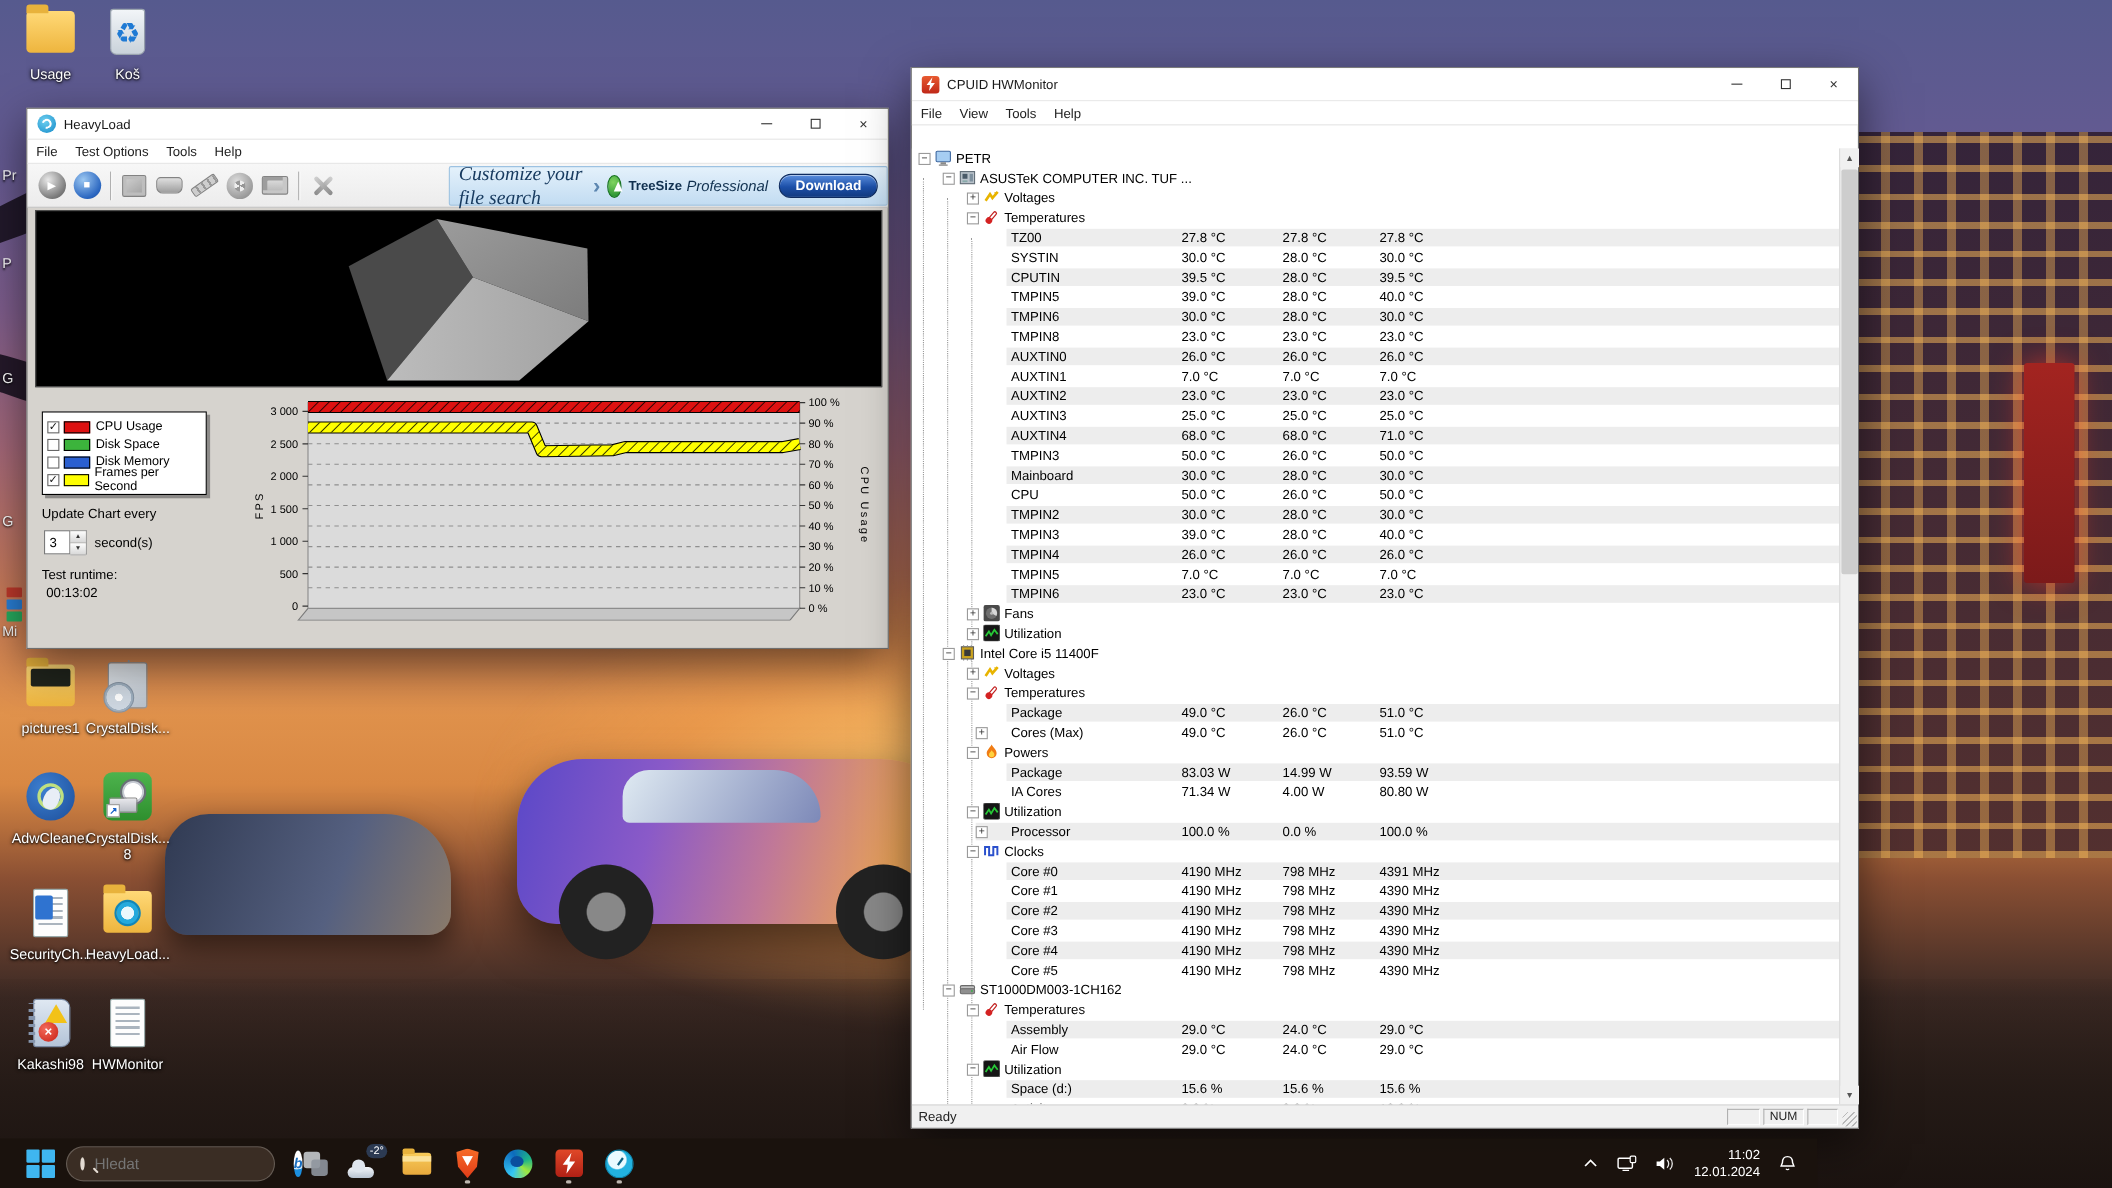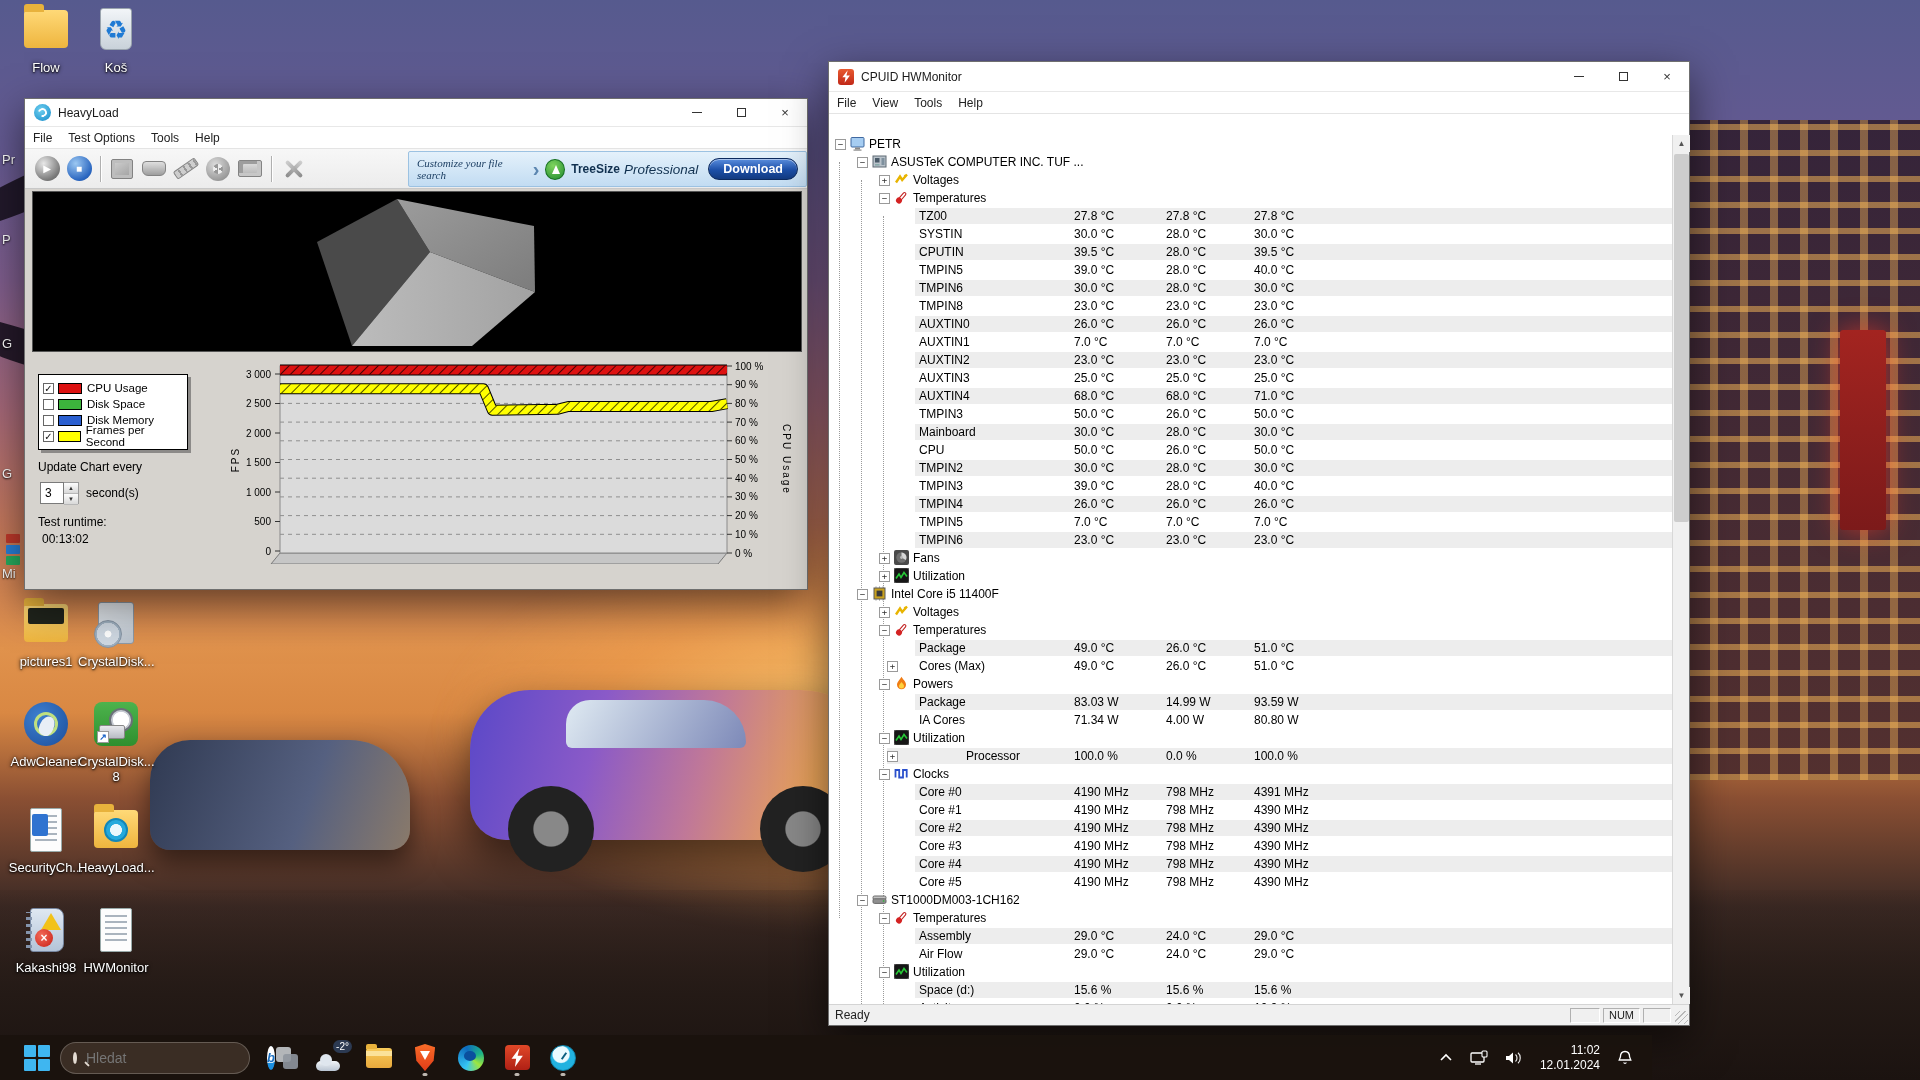--- a/index.html
+++ b/index.html
@@ -79,21 +79,21 @@
   .gi-chip { width:22px; height:20px; background:linear-gradient(145deg,#cfcfcf,#8f8f8f); border:1px solid #6f6f6f; border-radius:2px; box-shadow:inset 0 0 0 3px #b5b5b5; }
   .gi-disk { width:24px; height:15px; background:linear-gradient(#dcdcdc,#909090); border:1px solid #707070; border-radius:4px 4px 6px 6px; }
   .gi-ram { width:26px; height:9px; transform:rotate(-35deg); background:repeating-linear-gradient(90deg,#c8c8c8 0 4px,#8a8a8a 4px 6px); border:1px solid #707070; border-radius:2px; }
   .gi-fan { width:24px; height:24px; border-radius:50%; background:radial-gradient(circle at 38% 32%,#d8d8d8,#6e6e6e); position:relative; }
   .gi-fan:after { content:""; position:absolute; inset:7px; background:conic-gradient(#eee 0 60deg,#888 60deg 120deg,#eee 120deg 180deg,#888 180deg 240deg,#eee 240deg 300deg,#888 300deg); border-radius:50%; }
   .gi-card { width:24px; height:17px; background:linear-gradient(#e0e0e0,#a8a8a8); border:1px solid #707070; border-radius:2px; box-shadow:inset -4px -3px 0 #c0c0c0, inset 4px 3px 0 #8f8f8f; }
   .gi-tools { position:relative; width:24px; height:24px; }
   .gi-tools i { position:absolute; left:11px; top:1px; width:4px; height:22px; background:linear-gradient(#d0d0d0,#8a8a8a); border-radius:2px; }
   .gi-tools i:first-child { transform:rotate(45deg); } .gi-tools i:last-child { transform:rotate(-45deg); }
   .banner { position:absolute; right:0; top:2px; height:36px; left:383px; background:linear-gradient(#e4f1fb,#c2dcf2); border:1px solid #9cc2e2; border-radius:2px; display:flex; align-items:center; padding:0 8px; }
-  .banner .slog { font-style:italic; font-size:11px; color:#16395e; font-family:"Liberation Serif", serif; }
+  .banner .slog { font-style:italic; font-size:18px; color:#16395e; font-family:"Liberation Serif", serif; }
   .banner .chev { color:#5c86b0; font-size:20px; font-weight:bold; margin:0 6px; }
   .ts-logo { width:21px; height:21px; border-radius:50%; background:radial-gradient(circle at 40% 30%,#7fd45e,#1f8a2e); position:relative; margin-right:6px; border:1px solid #15701f; }
   .ts-logo:after { content:""; position:absolute; left:5.5px; top:5px; border-left:4.5px solid transparent; border-right:4.5px solid transparent; border-bottom:9px solid #fff; }
   .banner .brand { font-size:12px; font-weight:bold; color:#10304f; }
   .banner .brand-suf { font-size:13.5px; font-style:italic; color:#10304f; margin-left:4px; }
   .dl-btn { margin-left:10px; padding:3px 14px; border-radius:11px; background:linear-gradient(#5a8ede,#1c4fa8 55%,#123a80); color:#fff; font-size:12.5px; font-weight:bold; border:1px solid #0d2a5e; box-shadow:inset 0 1px 0 rgba(255,255,255,.5); }
   .render { position:absolute; left:7px; top:92px; width:770px; height:161px; background:#000; border:1px solid #555; }
   .hl-panel { position:absolute; left:0; top:253px; width:784px; height:212px; }
   .legend { position:absolute; left:13px; top:22px; width:150px; height:76px; background:#fff; border:1px solid #000; box-shadow:3px 3px 0 rgba(90,90,90,.6); padding:5px 4px; }
   .leg-row { display:flex; align-items:center; height:16px; }
@@ -189,21 +189,21 @@
       <div class="wheel" style="left:38px;"></div>
       <div class="wheel" style="right:44px;"></div>
     </div>
   </div>
 
   <div id="icons">
       <div class="dicon" style="left: 8px; top: 6px;">
         <div class="glyph">
           <span class="g-folder"></span>
         </div>
-        <div class="lbl">Flow</div>
+        <div class="lbl">Usage</div>
       </div>
       <div class="dicon" style="left: 78px; top: 6px;">
         <div class="glyph">
           <span class="g-bin">
             <span>♻</span>
           </span>
         </div>
         <div class="lbl">Koš</div>
       </div>
       <div class="dicon" style="left: 8px; top: 600px;">
@@ -730,21 +730,21 @@
           <span class="exp" style="left: 50px;">−</span>
           <span class="tico" style="left: 65px;"><svg width="15" height="15">
               <rect width="15" height="15" rx="2" fill="#161616" stroke="#555"></rect>
               <path d="M2 10.5 L5 6 L7 9.5 L10 4.5 L13 8.5" stroke="#27c837" stroke-width="1.6" fill="none"></path>
             </svg></span>
           <span class="hw-cell" style="left: 84px;">Utilization</span>
         </div>
         <div class="hw-row">
           <div class="band" style="left: 58px;"></div>
           <span class="exp" style="left: 58px;">+</span>
-          <span class="hw-cell" style="left: 90px; margin-left: 47px;">Processor</span>
+          <span class="hw-cell" style="left: 90px;">Processor</span>
           <span class="hw-cell" style="left: 245px;">100.0 %</span>
           <span class="hw-cell" style="left: 337px;">0.0 %</span>
           <span class="hw-cell" style="left: 425px;">100.0 %</span>
         </div>
         <div class="hw-row">
           <span class="exp" style="left: 50px;">−</span>
           <span class="tico" style="left: 65px;"><svg width="15" height="15">
               <path d="M1.5 11.5 V4 H5.2 V11.5 H9 V4 H12.7 V11.5" stroke="#2a50cc" stroke-width="1.8" fill="none"></path>
             </svg></span>
           <span class="hw-cell" style="left: 84px;">Clocks</span>

